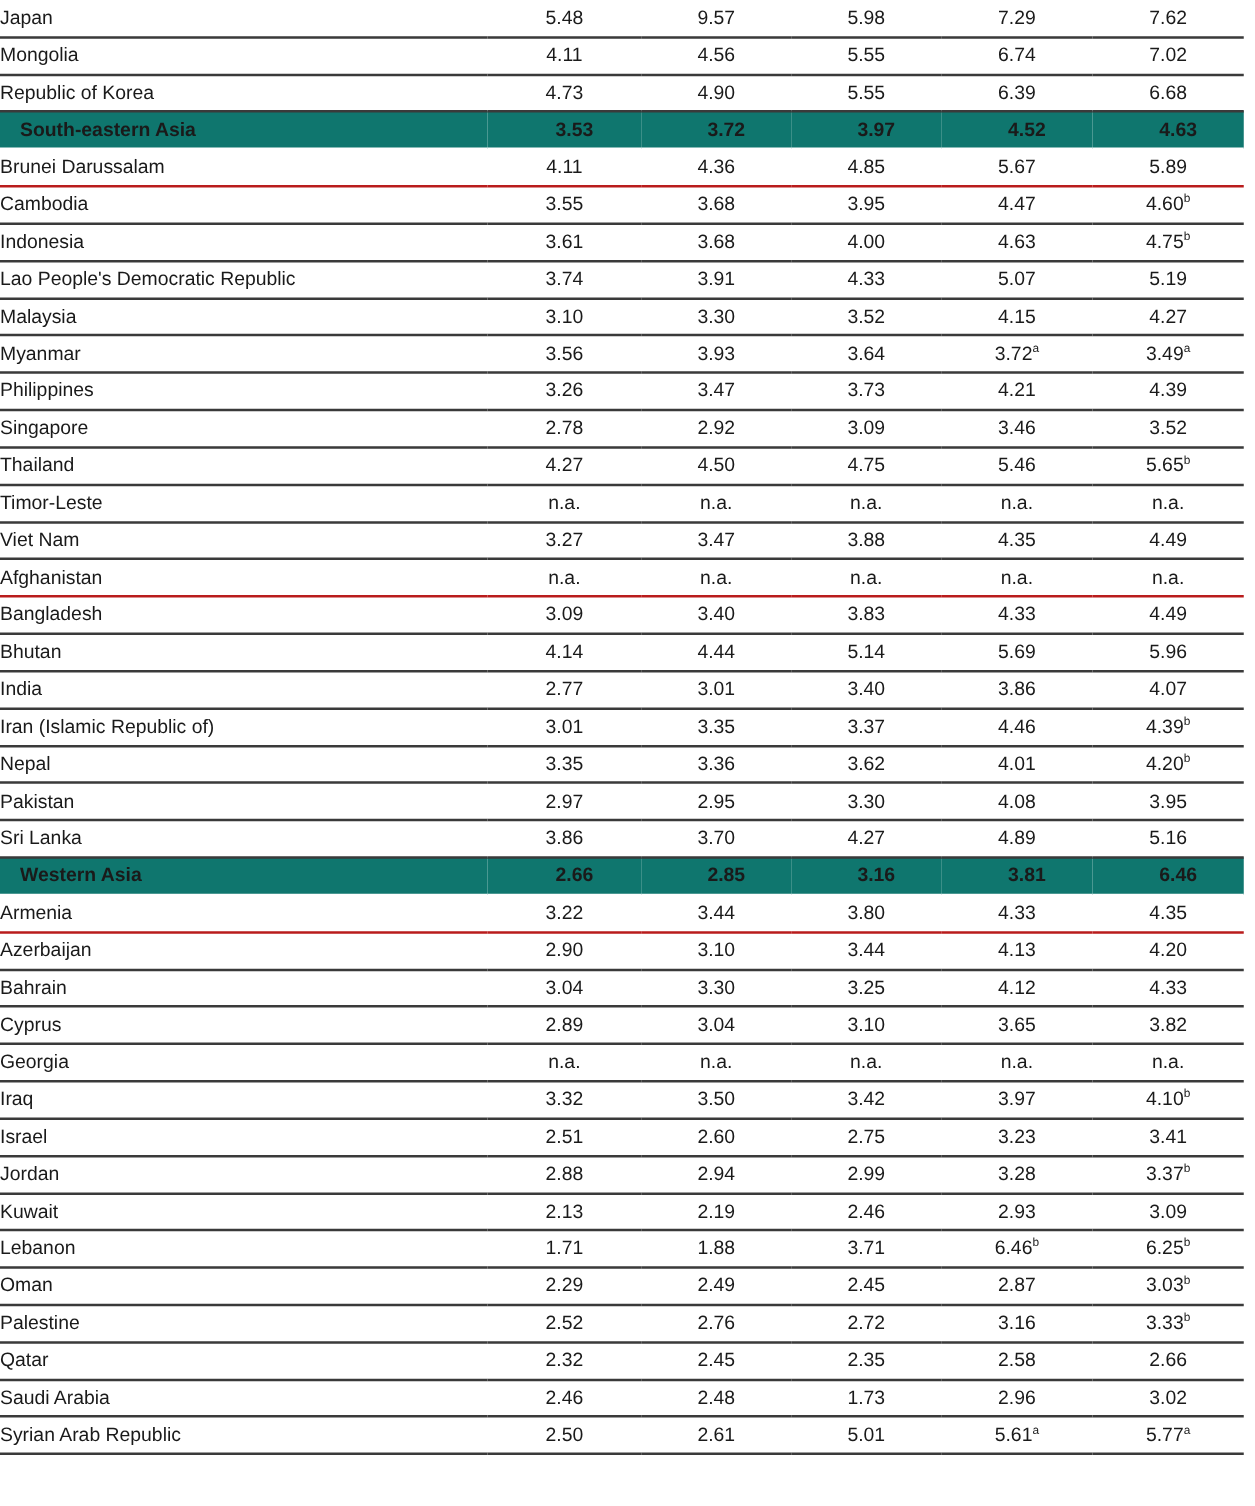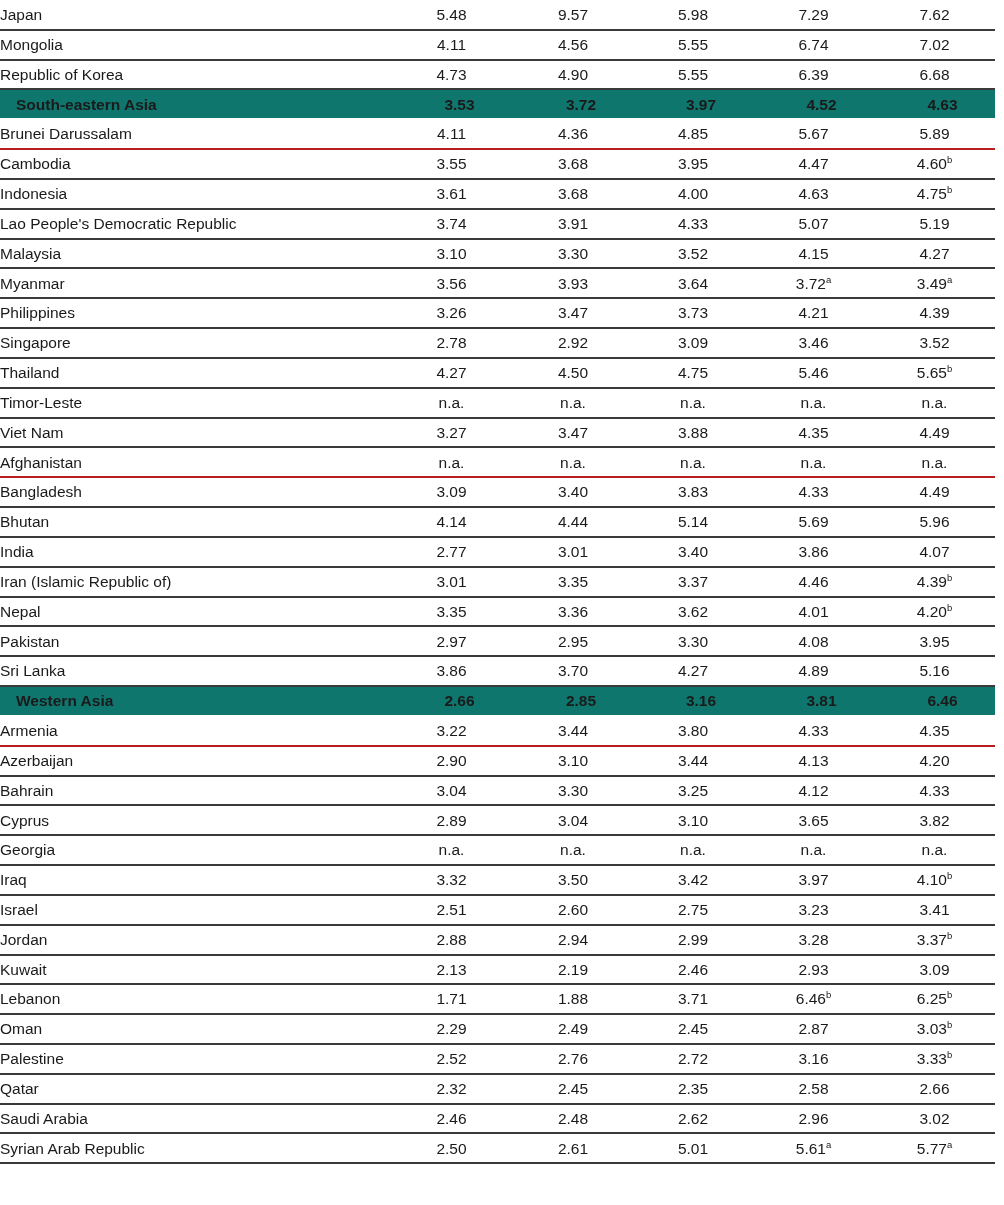--- a/index.html
+++ b/index.html
@@ -382,21 +382,21 @@
           <td class="num">2.32</td>
           <td class="num">2.45</td>
           <td class="num">2.35</td>
           <td class="num">2.58</td>
           <td class="num">2.66</td>
         </tr>
         <tr class="country">
           <td class="label">Saudi Arabia</td>
           <td class="num">2.46</td>
           <td class="num">2.48</td>
-          <td class="num">2.62</td>
+          <td class="num">1.73</td>
           <td class="num">2.96</td>
           <td class="num">3.02</td>
         </tr>
         <tr class="country">
           <td class="label">Syrian Arab Republic</td>
           <td class="num">2.50</td>
           <td class="num">2.61</td>
           <td class="num">5.01</td>
           <td class="num">5.61<sup>a</sup></td>
           <td class="num">5.77<sup>a</sup></td>

